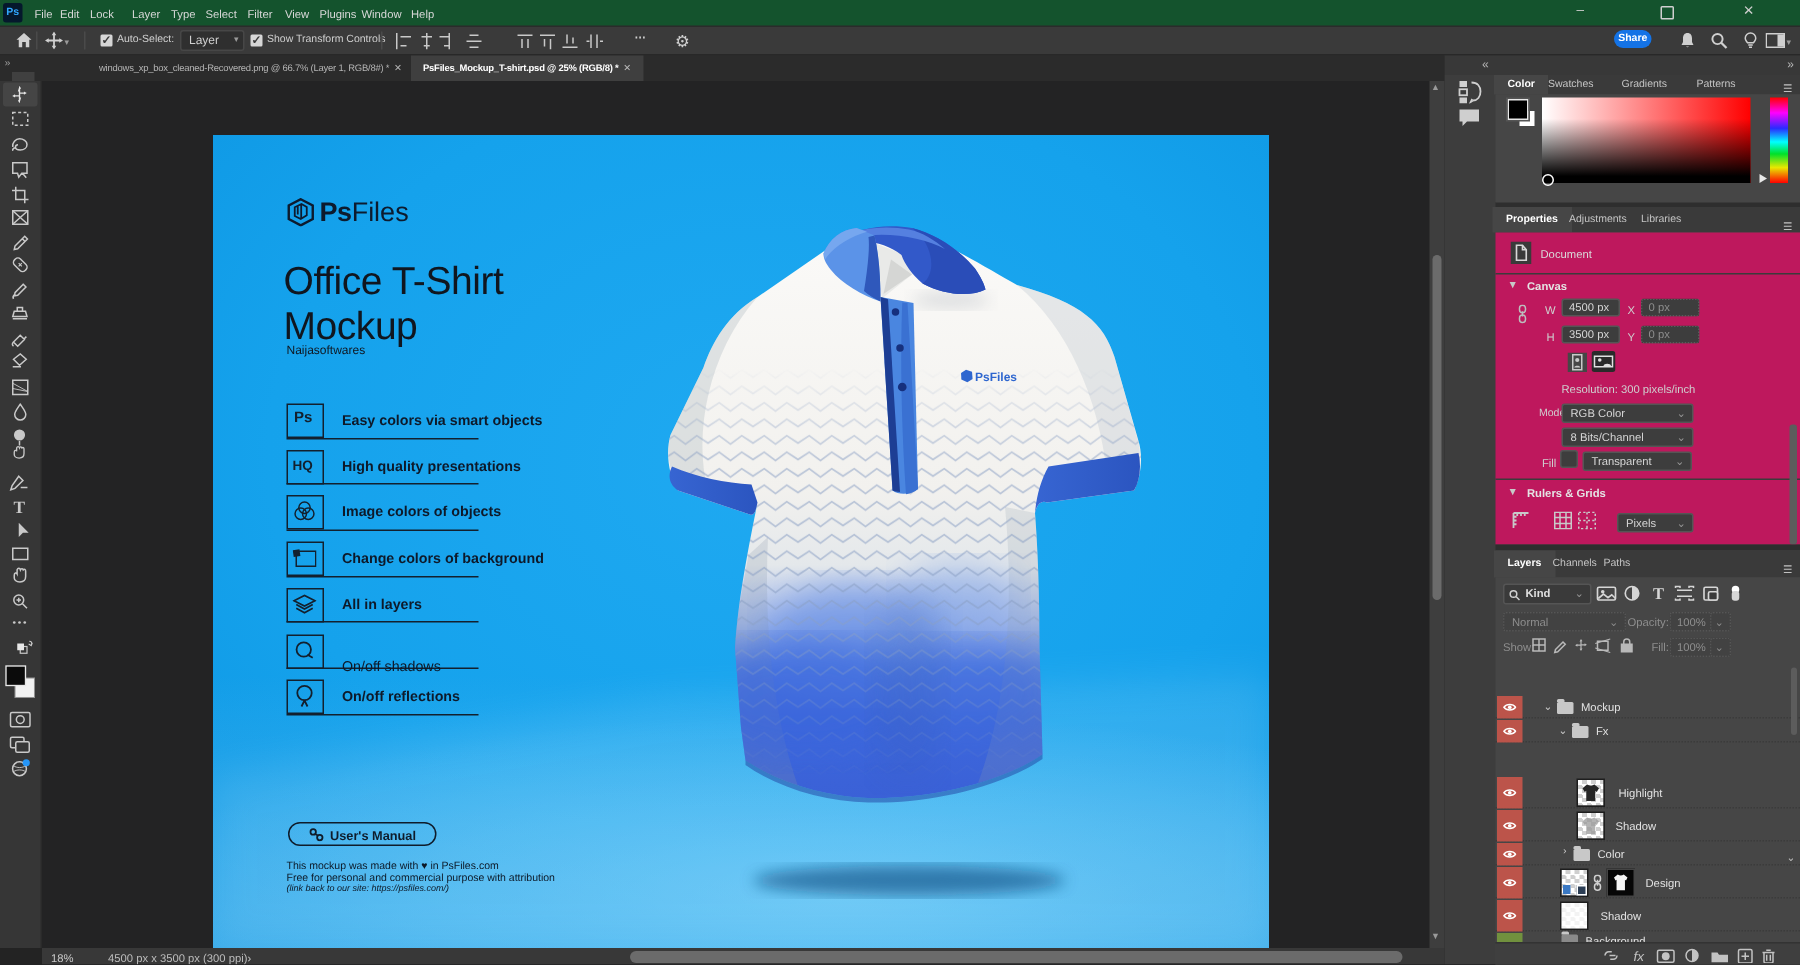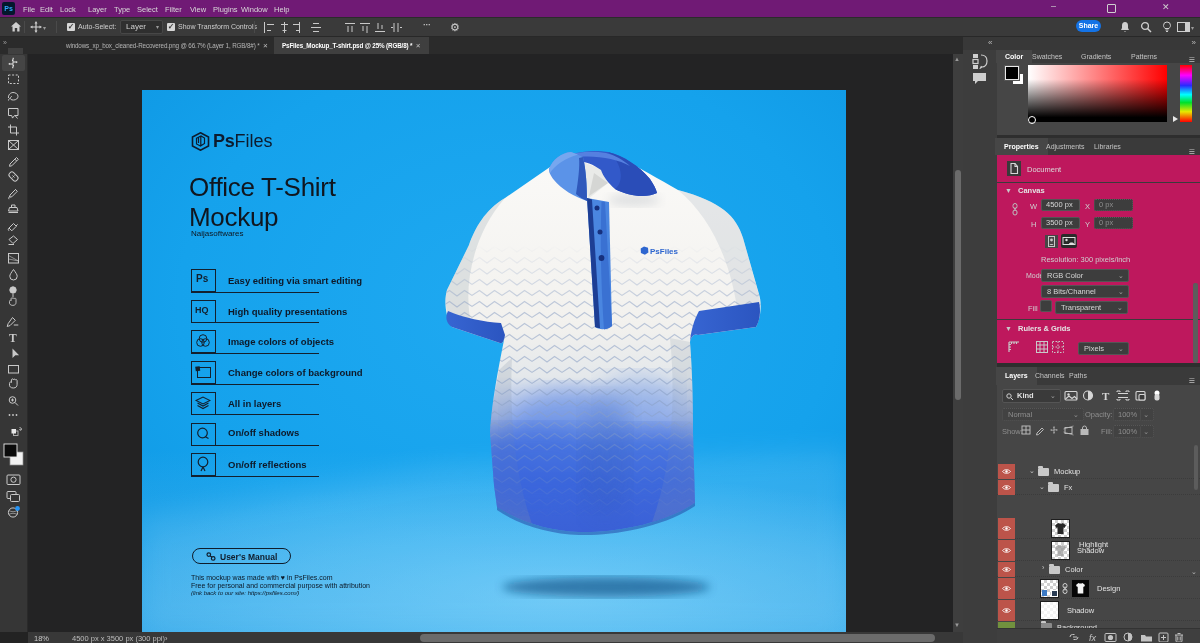--- a/index.html
+++ b/index.html
@@ -1,19 +1,19 @@
 <!DOCTYPE html>
 <html><head>
 <meta charset="utf-8">
 <style>
   html,body{margin:0;padding:0;}
   body{width:1200px;height:643px;overflow:hidden;background:#232323;font-family:"Liberation Sans",sans-serif;position:relative;}
   .abs{position:absolute;}
   
-  #menubar{left:0;top:0;width:1200px;height:17px;background:#701a75;color:#d8d8d8;font-size:7.5px;border-bottom:1px solid #2b2b2b;}
+  #menubar{left:0;top:0;width:1200px;height:17px;background:#14532d;color:#d8d8d8;font-size:7.5px;border-bottom:1px solid #2b2b2b;}
   #menubar .m{position:absolute;top:5px;}
   #pslogo{left:2px;top:2px;width:13px;height:13px;background:#05182c;color:#31a8ff;font-size:7px;font-weight:bold;text-align:center;line-height:13px;border-radius:2px;}
   .winbtn{top:3px;color:#cfcfcf;font-size:9px;}
   
   #optbar{left:0;top:18px;width:1200px;height:18px;background:#3a3a3a;border-bottom:1px solid #282828;color:#cfcfcf;font-size:7.5px;}
   #optbar .o{position:absolute;top:5px;}
   .sep{position:absolute;top:3px;width:1px;height:12px;background:#4a4a4a;}
   .chk{position:absolute;width:8px;height:8px;background:#d6d6d6;border-radius:1px;color:#3a3a3a;font-size:8px;line-height:8px;text-align:center;font-weight:bold;}
   .drop{position:absolute;background:#2f2f2f;border:1px solid #474747;border-radius:2px;color:#d0d0d0;}
   #sharebtn{left:1076px;top:2px;width:25px;height:11.5px;background:#1473e6;border-radius:6px;color:#fff;font-size:7px;font-weight:bold;text-align:center;line-height:11.5px;}
@@ -324,21 +324,21 @@
     </div>
     <div style="position:absolute;left:47px;top:82px;font-size:26px;line-height:30px;color:#10161f;letter-spacing:-0.3px;">Office T-Shirt<br>Mockup</div>
     <div style="position:absolute;left:49px;top:138.5px;font-size:8px;color:#10161f;">Naijasoftwares</div>
 
     <div style="position:absolute;left:49px;top:179px;width:280px;">
 
       <div style="position:absolute;top:0;">
         <div style="position:absolute;width:23px;height:21px;border:1.2px solid #13202e;"></div>
         <div style="position:absolute;left:5px;top:4px;font-size:10px;font-weight:bold;color:#13202e;">Ps</div>
         <div style="position:absolute;left:0;top:22.5px;width:128px;border-top:1px solid #13202e;"></div>
-        <div style="position:absolute;left:37px;top:6px;font-size:9.5px;font-weight:bold;color:#0e1929;white-space:nowrap;">Easy editing via smart editing</div>
+        <div style="position:absolute;left:37px;top:6px;font-size:9.5px;font-weight:bold;color:#0e1929;white-space:nowrap;">Easy colors via smart objects</div>
       </div>
       <div style="position:absolute;top:30.7px;">
         <div style="position:absolute;width:23px;height:21px;border:1.2px solid #13202e;"></div>
         <div style="position:absolute;left:4px;top:5px;font-size:9px;font-weight:bold;color:#13202e;">HQ</div>
         <div style="position:absolute;left:0;top:22.5px;width:128px;border-top:1px solid #13202e;"></div>
         <div style="position:absolute;left:37px;top:6px;font-size:9.5px;font-weight:bold;color:#0e1929;white-space:nowrap;">High quality presentations</div>
       </div>
       <div style="position:absolute;top:61.4px;">
         <div style="position:absolute;width:23px;height:21px;border:1.2px solid #13202e;"></div>
         <svg style="position:absolute;left:4px;top:3px;" width="16" height="15" viewBox="0 0 16 15" fill="none" stroke="#13202e" stroke-width="1">
@@ -366,21 +366,21 @@
         <div style="position:absolute;left:0;top:22.5px;width:128px;border-top:1px solid #13202e;"></div>
         <div style="position:absolute;left:37px;top:6px;font-size:9.5px;font-weight:bold;color:#0e1929;white-space:nowrap;">All in layers</div>
       </div>
       <div style="position:absolute;top:153.5px;">
         <div style="position:absolute;width:23px;height:21px;border:1.2px solid #13202e;"></div>
         <svg style="position:absolute;left:5px;top:4px;" width="14" height="14" viewBox="0 0 14 14" fill="none" stroke="#13202e" stroke-width="1.2">
             <circle cx="6.5" cy="6" r="4.8"></circle>
             <path d="M9 9.5 L12.5 11.5"></path>
           </svg>
         <div style="position:absolute;left:0;top:22.5px;width:128px;border-top:1px solid #13202e;"></div>
-        <div style="position:absolute;left:37px;top:4px;font-size:9.5px;font-weight:bold;color:#0e1929;white-space:nowrap;">On/off shadows</div>
+        <div style="position:absolute;left:37px;top:16px;font-size:9.5px;font-weight:normal;color:#0e1929;white-space:nowrap;">On/off shadows</div>
       </div>
       <div style="position:absolute;top:184.2px;">
         <div style="position:absolute;width:23px;height:21px;border:1.2px solid #13202e;"></div>
         <svg style="position:absolute;left:5px;top:3px;" width="14" height="16" viewBox="0 0 14 16" fill="none" stroke="#13202e" stroke-width="1.2">
             <circle cx="7" cy="6" r="4.8"></circle>
             <path d="M7 11 L5 15 M7 11 L9 15"></path>
           </svg>
         <div style="position:absolute;left:0;top:22.5px;width:128px;border-top:1px solid #13202e;"></div>
         <div style="position:absolute;left:37px;top:6px;font-size:9.5px;font-weight:bold;color:#0e1929;white-space:nowrap;">On/off reflections</div>
       </div>
@@ -594,21 +594,21 @@
       <div class="lrow" style="top:76px;height:21px;">
         <div class="eye" style="background:#bc544a;">
             <svg class="eyeicon" width="10" height="8" viewBox="0 0 10 8">
               <path d="M.5 4 C2.5 1.2 7.5 1.2 9.5 4 C7.5 6.8 2.5 6.8 .5 4 Z" fill="none" stroke="#fff" stroke-width="1"></path>
               <circle cx="5" cy="4" r="1.4" fill="#fff"></circle>
             </svg>
           </div>
         <div class="thumb" style="left:54px;top:1.5px;"><svg width="17" height="17" viewBox="0 0 17 17">
               <path d="M3 5.5 L6 3 Q8.5 4.5 11 3 L14 5.5 L12.5 8 L11.5 7.2 V14 H5.5 V7.2 L4.5 8 Z" fill="#262626"></path>
             </svg></div>
-        <div class="lname" style="left:82px;top:7px;margin-top:16px;">Highlight</div>
+        <div class="lname" style="left:82px;top:7px;">Highlight</div>
       </div>
       <div class="lrow" style="top:98px;height:21px;">
         <div class="eye" style="background:#bc544a;">
             <svg class="eyeicon" width="10" height="8" viewBox="0 0 10 8">
               <path d="M.5 4 C2.5 1.2 7.5 1.2 9.5 4 C7.5 6.8 2.5 6.8 .5 4 Z" fill="none" stroke="#fff" stroke-width="1"></path>
               <circle cx="5" cy="4" r="1.4" fill="#fff"></circle>
             </svg>
           </div>
         <div class="thumb" style="left:54px;top:1.5px;"><svg width="17" height="17" viewBox="0 0 17 17">
               <path d="M3 5.5 L6 3 Q8.5 4.5 11 3 L14 5.5 L12.5 8 L11.5 7.2 V14 H5.5 V7.2 L4.5 8 Z" fill="#9a9a9a" opacity="0.75"></path>

